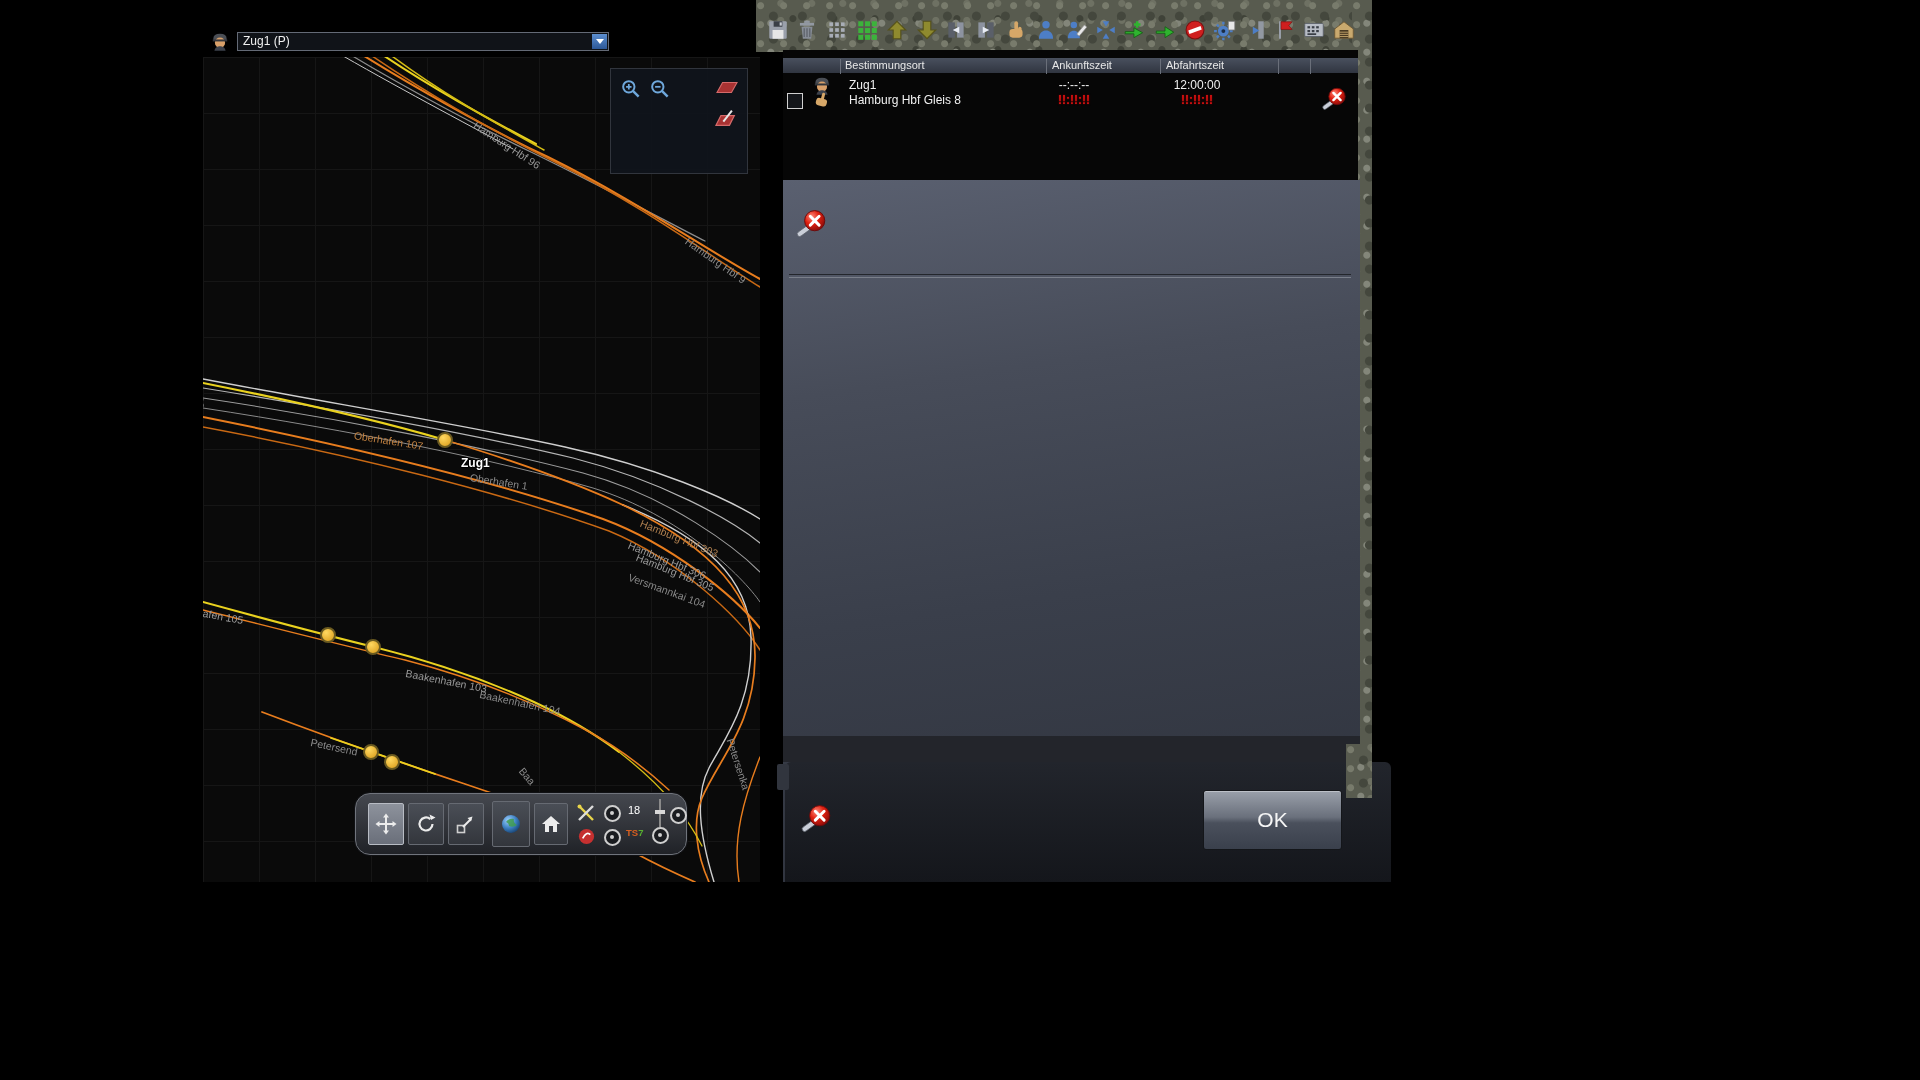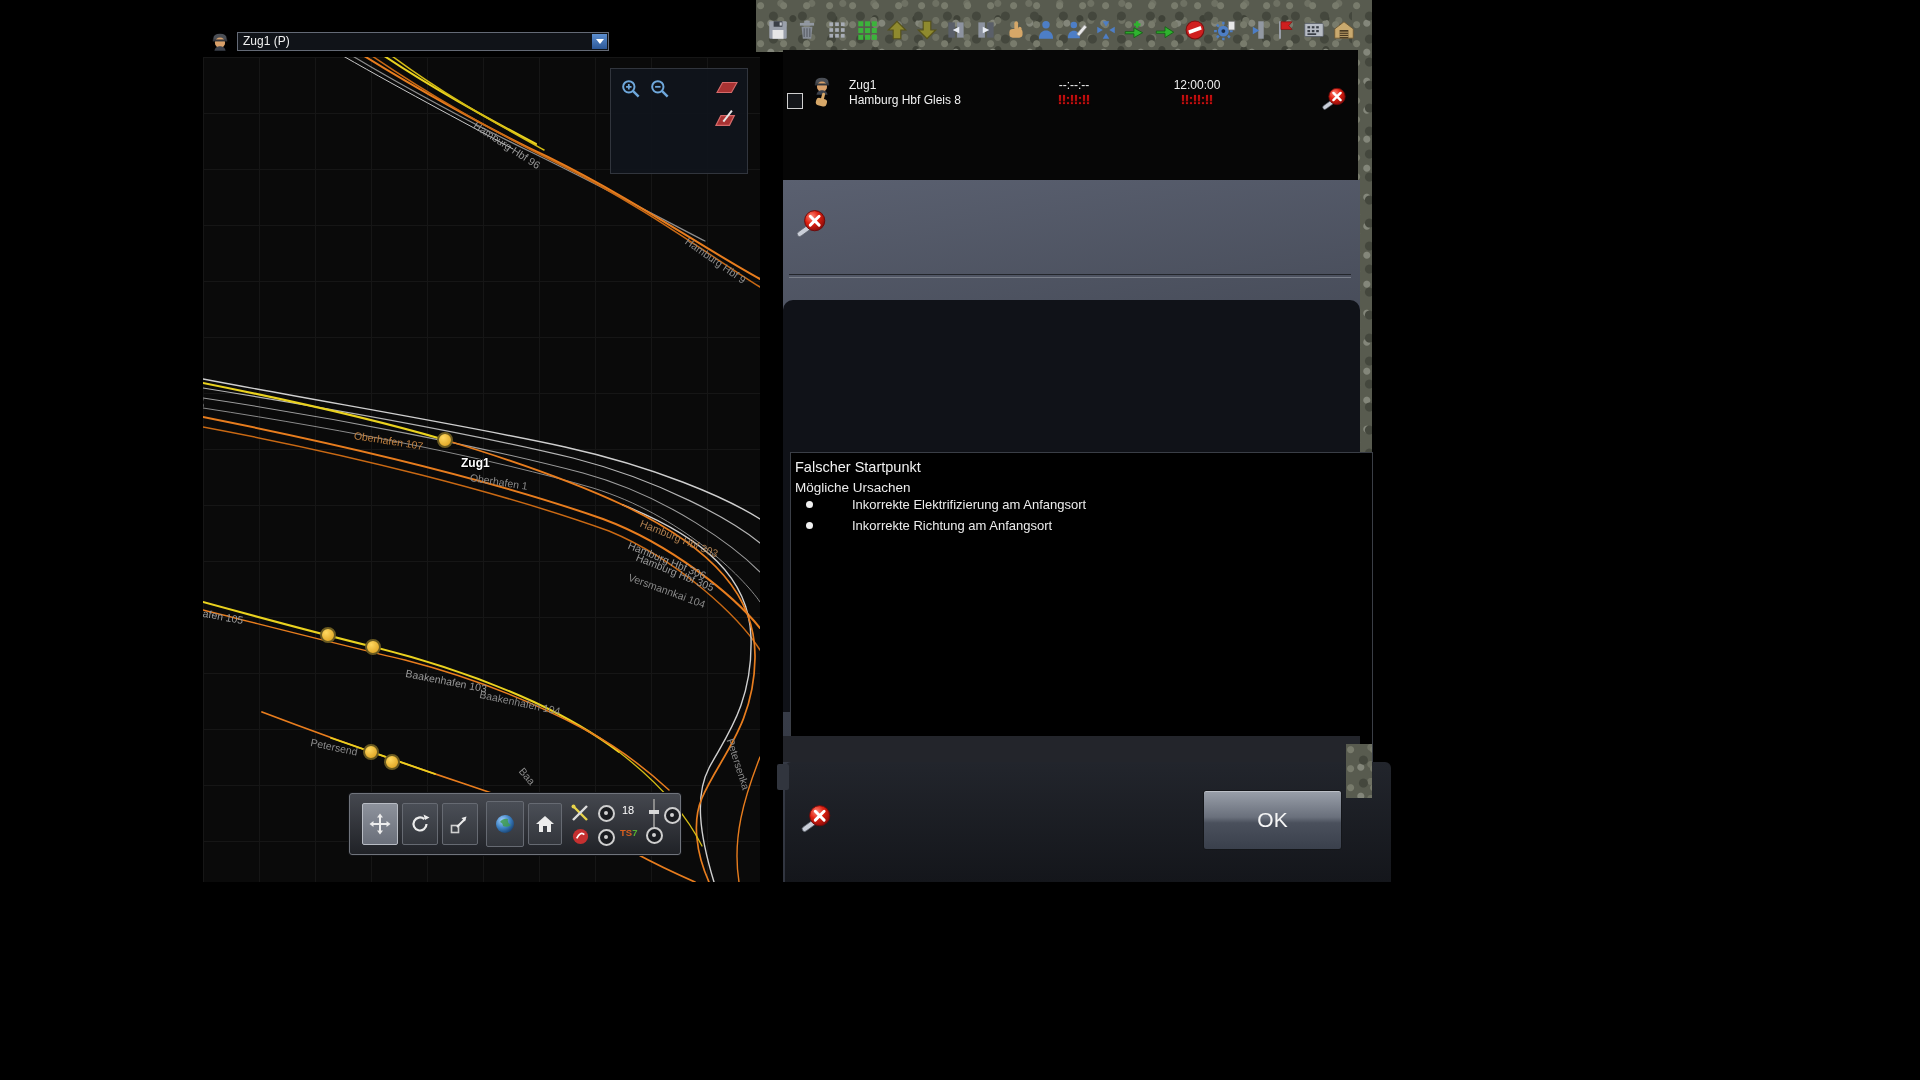--- a/index.html
+++ b/index.html
@@ -40,22 +40,22 @@
 
   
   #zoom-panel{position:absolute;left:407px;top:11px;width:136px;height:104px;
     background:rgba(16,20,28,0.88);border:1px solid #31353d;}
   .zbtn{position:absolute;width:24px;height:24px;}
   .zbtn svg{width:100%;height:100%;}
   #zoom-in{left:8px;top:8px;} #zoom-out{left:37px;top:8px;}
   #red-poly{left:101px;top:8px;width:30px;height:20px;} #red-pen{left:101px;top:38px;width:30px;height:22px;}
 
   
-  #map-toolbar{position:absolute;left:146px;top:736px;width:330px;height:60px;
-    background:linear-gradient(180deg,#45484f,#202227);border:1px solid #70747c;border-radius:3px;
+  #map-toolbar{position:absolute;left:152px;top:736px;width:330px;height:60px;
+    background:linear-gradient(180deg,#45484f,#202227);border:1px solid #70747c;border-radius:15px;
     box-shadow:0 0 0 1px #101114;}
   .mt-tile{position:absolute;top:9px;width:34px;height:40px;border-radius:2px;border:1px solid #666a72;
     background:linear-gradient(#4a4e56,#33363c);display:flex;align-items:center;justify-content:center;}
   .mt-tile.sel{background:linear-gradient(#8d929c,#6a6f7a);border-color:#b8bcc4;}
   .mt-tile svg{width:24px;height:24px;}
   .toggle{position:absolute;width:13px;height:13px;border:2px solid #cfcfcf;border-radius:50%;background:#1a1c20;}
   .toggle::after{content:"";position:absolute;left:3.5px;top:3.5px;width:4px;height:4px;border-radius:50%;background:#cfcfcf;}
   .hud-txt{position:absolute;font-size:11px;color:#fff;}
   .vslider{position:absolute;width:10px;height:28px;}
   .vslider::before{content:"";position:absolute;left:4px;top:0;width:2px;height:28px;background:#8a8a8a;}
@@ -459,20 +459,30 @@
       <div class="tbtn">
         <svg viewBox="0 0 22 22">
           <path d="M2.5 10 L11 3.5 L19.5 10 V18.5 H2.5 Z" fill="#c9a96e" stroke="#6b5632" stroke-width="0.8"></path>
           <rect x="7" y="11" width="8" height="7.5" fill="#4a3a22"></rect>
           <path d="M7 13 h8 M7 15 h8 M7 17 h8" stroke="#c9a96e" stroke-width="0.8"></path>
         </svg>
       </div>
     </div>
 
   <div id="timetable">
+    <div class="tt-header">
+      <span class="th1">Bestimmungsort</span>
+      <span class="th2">Ankunftszeit</span>
+      <span class="th3">Abfahrtszeit</span>
+      <span class="tt-sep" style="left:57px"></span>
+        <span class="tt-sep" style="left:263px"></span>
+      <span class="tt-sep" style="left:377px"></span>
+        <span class="tt-sep" style="left:495px"></span>
+      <span class="tt-sep" style="left:527px"></span>
+    </div>
 
     <div class="tt-row" style="top:25px">
       <span class="row-icon">
         <svg viewBox="0 0 20 18">
           <path d="M4 7 Q4 2.5 10 2.5 Q16 2.5 16 7 L16 8 H4 Z" fill="#4a4e55"></path>
           <circle cx="10" cy="10.5" r="4.6" fill="#d8a06a"></circle>
           <path d="M3.5 7.6 H16.5 V9.4 H3.5 Z" fill="#33363c"></path>
           <path d="M5 17.8 c0.6 -3 2.8 -4 5 -4 s4.4 1 5 4 z" fill="#3d424c"></path>
         </svg>
       </span>
@@ -507,34 +517,20 @@
   <div id="mid-panel">
     <div class="redx" id="redx-a">
       <svg viewBox="0 0 26 26">
         <rect x="1" y="16" width="13" height="4" rx="2" transform="rotate(-36 7 18)" fill="#c9ced8" stroke="#5a5f69" stroke-width="0.6"></rect>
         <circle cx="16" cy="9.5" r="8.2" fill="url(#redg)" stroke="#6e0a0a" stroke-width="0.8"></circle>
         <path d="M12.4 5.9 L19.6 13.1 M19.6 5.9 L12.4 13.1" stroke="#fff" stroke-width="2.4" stroke-linecap="round"></path>
       </svg>
     </div>
     <div class="groove"></div>
 
-    <div class="msg-container">
-      <div class="message-box">
-        <div class="mb-title">Falscher Startpunkt</div>
-        <div class="mb-sub">Mögliche Ursachen</div>
-        <div class="cause" id="cause-0">
-          <span class="dot"></span>
-          <span class="ct">Inkorrekte Elektrifizierung am Anfangsort</span>
-        </div>
-        <div class="cause" id="cause-1">
-          <span class="dot"></span>
-          <span class="ct">Inkorrekte Richtung am Anfangsort</span>
-        </div>
-      </div>
-    </div>
 
     <div class="band"></div>
 
     <div class="bottom-block">
       <div class="notch"></div>
       <div class="redx" id="redx-b">
         <svg viewBox="0 0 26 26">
           <rect x="1" y="16" width="13" height="4" rx="2" transform="rotate(-36 7 18)" fill="#c9ced8" stroke="#5a5f69" stroke-width="0.6"></rect>
           <circle cx="16" cy="9.5" r="8.2" fill="url(#redg)" stroke="#6e0a0a" stroke-width="0.8"></circle>
           <path d="M12.4 5.9 L19.6 13.1 M19.6 5.9 L12.4 13.1" stroke="#fff" stroke-width="2.4" stroke-linecap="round"></path>

